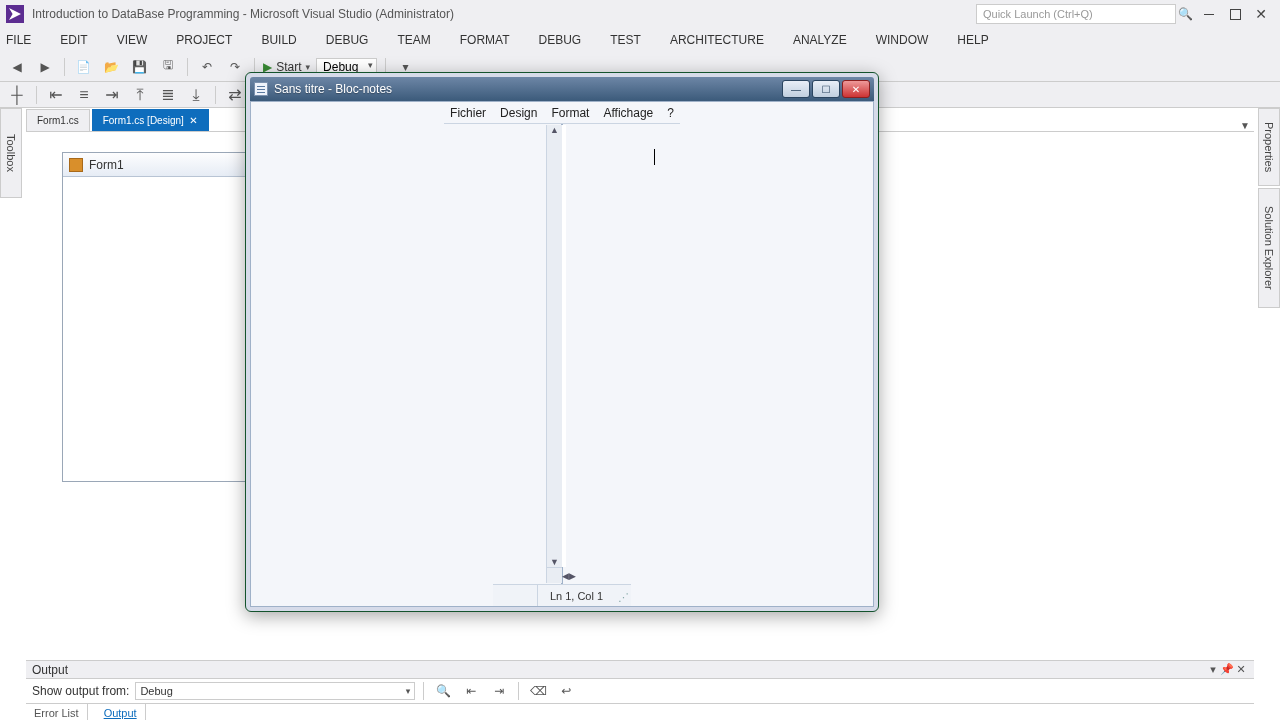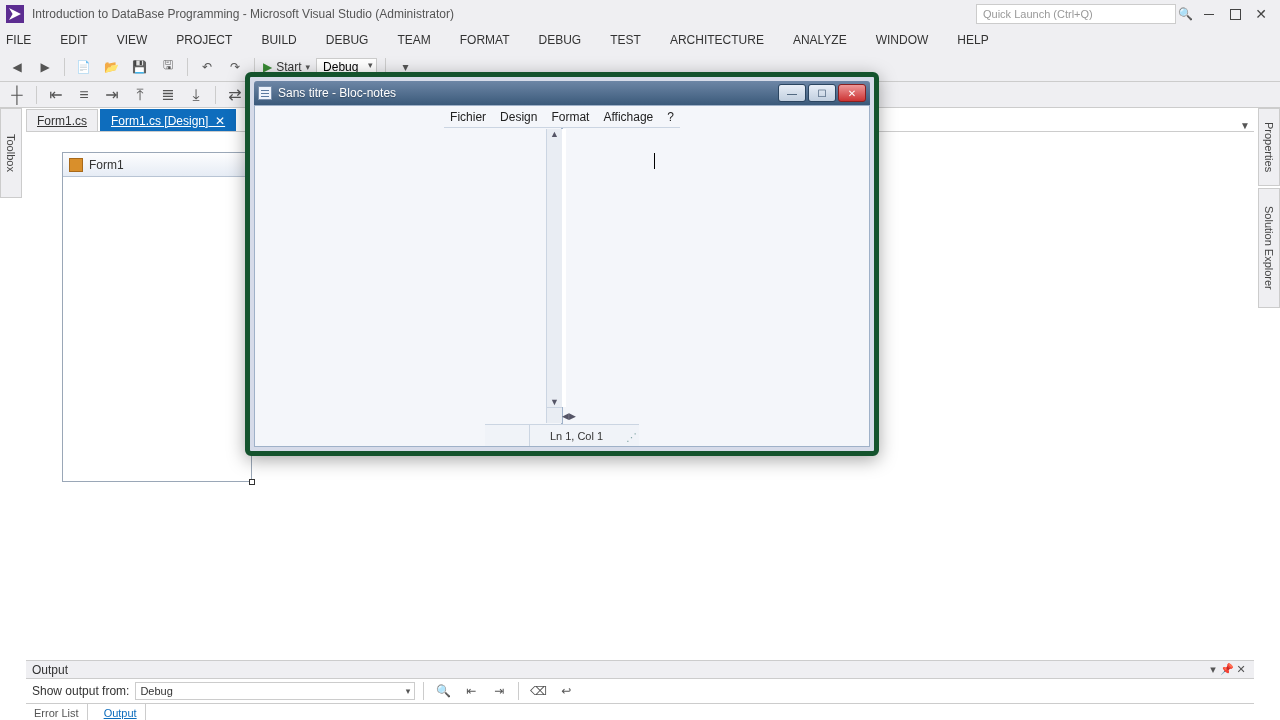--- a/index.html
+++ b/index.html
@@ -32,21 +32,21 @@
 
 .vs-body { position: absolute; top: 108px; bottom: 0; left: 0; right: 0; background: #fff; }
 
 
 .side-tab-left { position: absolute; left: 0; top: 0; width: 22px; height: 90px; background: #efeff2; border: 1px solid #ccc; writing-mode: vertical-rl; text-orientation: mixed; font-size: 11px; display: flex; align-items: center; justify-content: center; color: #444; }
 
 .side-tab-right { position: absolute; right: 0; width: 22px; background: #efeff2; border: 1px solid #ccc; writing-mode: vertical-rl; text-orientation: mixed; font-size: 11px; display: flex; align-items: center; justify-content: center; color: #444; }
 
 
 .doc-tabs { position: absolute; left: 26px; top: 0; right: 26px; height: 24px; display: flex; align-items: flex-end; border-bottom: 1px solid #ccc; background: #fff; }
-.doc-tab { height: 22px; padding: 0 10px; font-size: 12px; border: 1px solid #ccc; border-bottom: none; background: #efeff2; display: flex; align-items: center; margin-right: 2px; color: #333; text-decoration: underline; }
+.doc-tab { height: 22px; padding: 0 10px; font-size: 10px; border: 1px solid #ccc; border-bottom: none; background: #efeff2; display: flex; align-items: center; margin-right: 2px; color: #333; }
 .doc-tab.active { background: #0e6dbd; color: #fff; border-color: #0e6dbd; }
 .doc-tabs .tab-drop { margin-left: auto; margin-right: 4px; font-size: 10px; color: #555; }
 
 
 .designer { position: absolute; left: 26px; right: 26px; top: 24px; bottom: 62px; background: #fff; }
 .form-window { position: absolute; left: 36px; top: 20px; width: 190px; height: 330px; border: 1px solid #9aa7b7; background: #fff; }
 .form-window .ftitle { height: 24px; background: linear-gradient(#fdfdfe,#e6ecf5); border-bottom: 1px solid #b8c4d4; display: flex; align-items: center; font-size: 12px; padding: 0 6px; gap: 6px; color: #333; }
 .form-window .ftitle .fico { width: 14px; height: 14px; background: #d98f2b; border: 1px solid #a8691a; }
 .form-handle { position: absolute; width: 6px; height: 6px; background: #fff; border: 1px solid #333; }
 
@@ -56,40 +56,40 @@
 .output-panel .hdr .title { flex: 1; }
 .output-panel .row2 { height: 24px; display: flex; align-items: center; padding: 0 6px; gap: 6px; }
 .output-panel .row2 .combo { border: 1px solid #ccc; width: 280px; height: 18px; padding: 0 4px; font-size: 11px; display: flex; align-items: center; position: relative; }
 .output-panel .row2 .combo::after { content: "▾"; position: absolute; right: 4px; font-size: 9px; color: #555; }
 .output-panel .bottom-tabs { height: 18px; display: flex; align-items: center; gap: 8px; border-top: 1px solid #ccc; }
 .output-panel .btab { padding: 0 8px; font-size: 11px; color: #555; border-right: 1px solid #ccc; height: 100%; display: flex; align-items: center; }
 .output-panel .btab.active { color: #0e6dbd; text-decoration: underline; }
 .pin-ico, .x-ico, .drop-ico { width: 14px; text-align: center; color: #555; font-size: 11px; }
 
 
-.notepad { position: absolute; left: 245px; top: 72px; width: 634px; height: 384px; background: #d6dbe9; border: 5px solid #14532d; border-radius: 6px; box-shadow: 0 4px 18px rgba(0,0,0,.35); padding: 4px; }
+.notepad { position: absolute; left: 245px; top: 72px; width: 634px; height: 540px; background: #d6dbe9; border: 1px solid #14532d; border-radius: 6px; box-shadow: 0 4px 18px rgba(0,0,0,.35); padding: 4px; }
 .np-title { height: 24px; display: flex; align-items: center; font-size: 12px; color: #fff; padding: 0 4px; background: linear-gradient(#6d86a6,#3b5a7a); border-radius: 3px 3px 0 0; }
 .np-title .npico { width: 14px; height: 14px; background: #eef3fb; border: 1px solid #7a90ad; margin-right: 6px; position: relative; }
 .np-title .npico::after { content: ""; position: absolute; left: 2px; right: 2px; top: 3px; height: 1px; background: #5b7aa0; box-shadow: 0 3px 0 #5b7aa0, 0 6px 0 #5b7aa0; }
 .np-title .t { flex: 1; text-shadow: 0 1px 1px rgba(0,0,0,.3); }
 .np-winbtns { display: flex; gap: 2px; }
 .np-winbtn { width: 28px; height: 18px; border: 1px solid #2b4560; border-radius: 3px; background: linear-gradient(#e8eef7,#c1cfdf); display: flex; align-items: center; justify-content: center; font-size: 10px; color: #2b4560; }
 .np-winbtn.close { background: linear-gradient(#e99,#c33); color: #fff; border-color: #8a1f1f; }
 .np-inner { background: #f4f6fa; border: 1px solid #9fb1c8; height: calc(100% - 24px); display: flex; flex-direction: column; align-items: center; }
 .np-menu { height: 22px; background: #f4f6fa; display: flex; align-items: center; padding: 0 6px; gap: 14px; font-size: 12px; color: #222; border-bottom: 1px solid #cbd5e2; }
 .np-menu span { cursor: default; }
 .np-edit-wrap { flex: 1; position: relative; background: #fff; border: 1px solid #9fb1c8; margin: 0; }
 .np-textarea { position: absolute; inset: 0 16px 16px 0; border: none; resize: none; outline: none; font-family: Consolas, monospace; font-size: 13px; padding: 2px; }
 .np-caret { position: absolute; left: 92px; top: 24px; width: 1px; height: 16px; background: #000; animation: blink 1s step-start infinite; }
 @keyframes blink { 50% { opacity: 0; } }
 .np-vscroll { position: absolute; right: 0; top: 0; bottom: 16px; width: 16px; background: #e9edf3; border-left: 1px solid #cbd5e2; display: flex; flex-direction: column; justify-content: space-between; align-items: center; font-size: 9px; color: #556; }
 .np-hscroll { position: absolute; left: 0; right: 16px; bottom: 0; height: 16px; background: #e9edf3; border-top: 1px solid #cbd5e2; display: flex; justify-content: space-between; align-items: center; font-size: 9px; color: #556; }
 .np-corner { position: absolute; right: 0; bottom: 0; width: 16px; height: 16px; background: #e9edf3; border-left: 1px solid #cbd5e2; border-top: 1px solid #cbd5e2; }
 .np-status { height: 22px; background: #f0f3f8; border-top: 1px solid #cbd5e2; display: flex; align-items: center; font-size: 11px; color: #333; }
-.np-status .cell { border-left: 1px solid #cbd5e2; padding: 0 20px; height: 100%; display: flex; align-items: center; margin-left: 44px; }
+.np-status .cell { border-left: 1px solid #cbd5e2; padding: 0 12px; height: 100%; display: flex; align-items: center; margin-left: 44px; }
 .np-status .spacer { flex: 1; }
 .np-status .grip { width: 16px; height: 100%; display: flex; align-items: flex-end; justify-content: flex-end; padding: 2px; color: #8aa; }
 </style>
 </head>
 <body>
 
 <div class="vs-titlebar">
   <div class="logo"></div>
   <div class="title">Introduction to DataBase Programming - Microsoft Visual Studio (Administrator)</div>
   <div class="quick-launch">Quick Launch (Ctrl+Q)</div>

